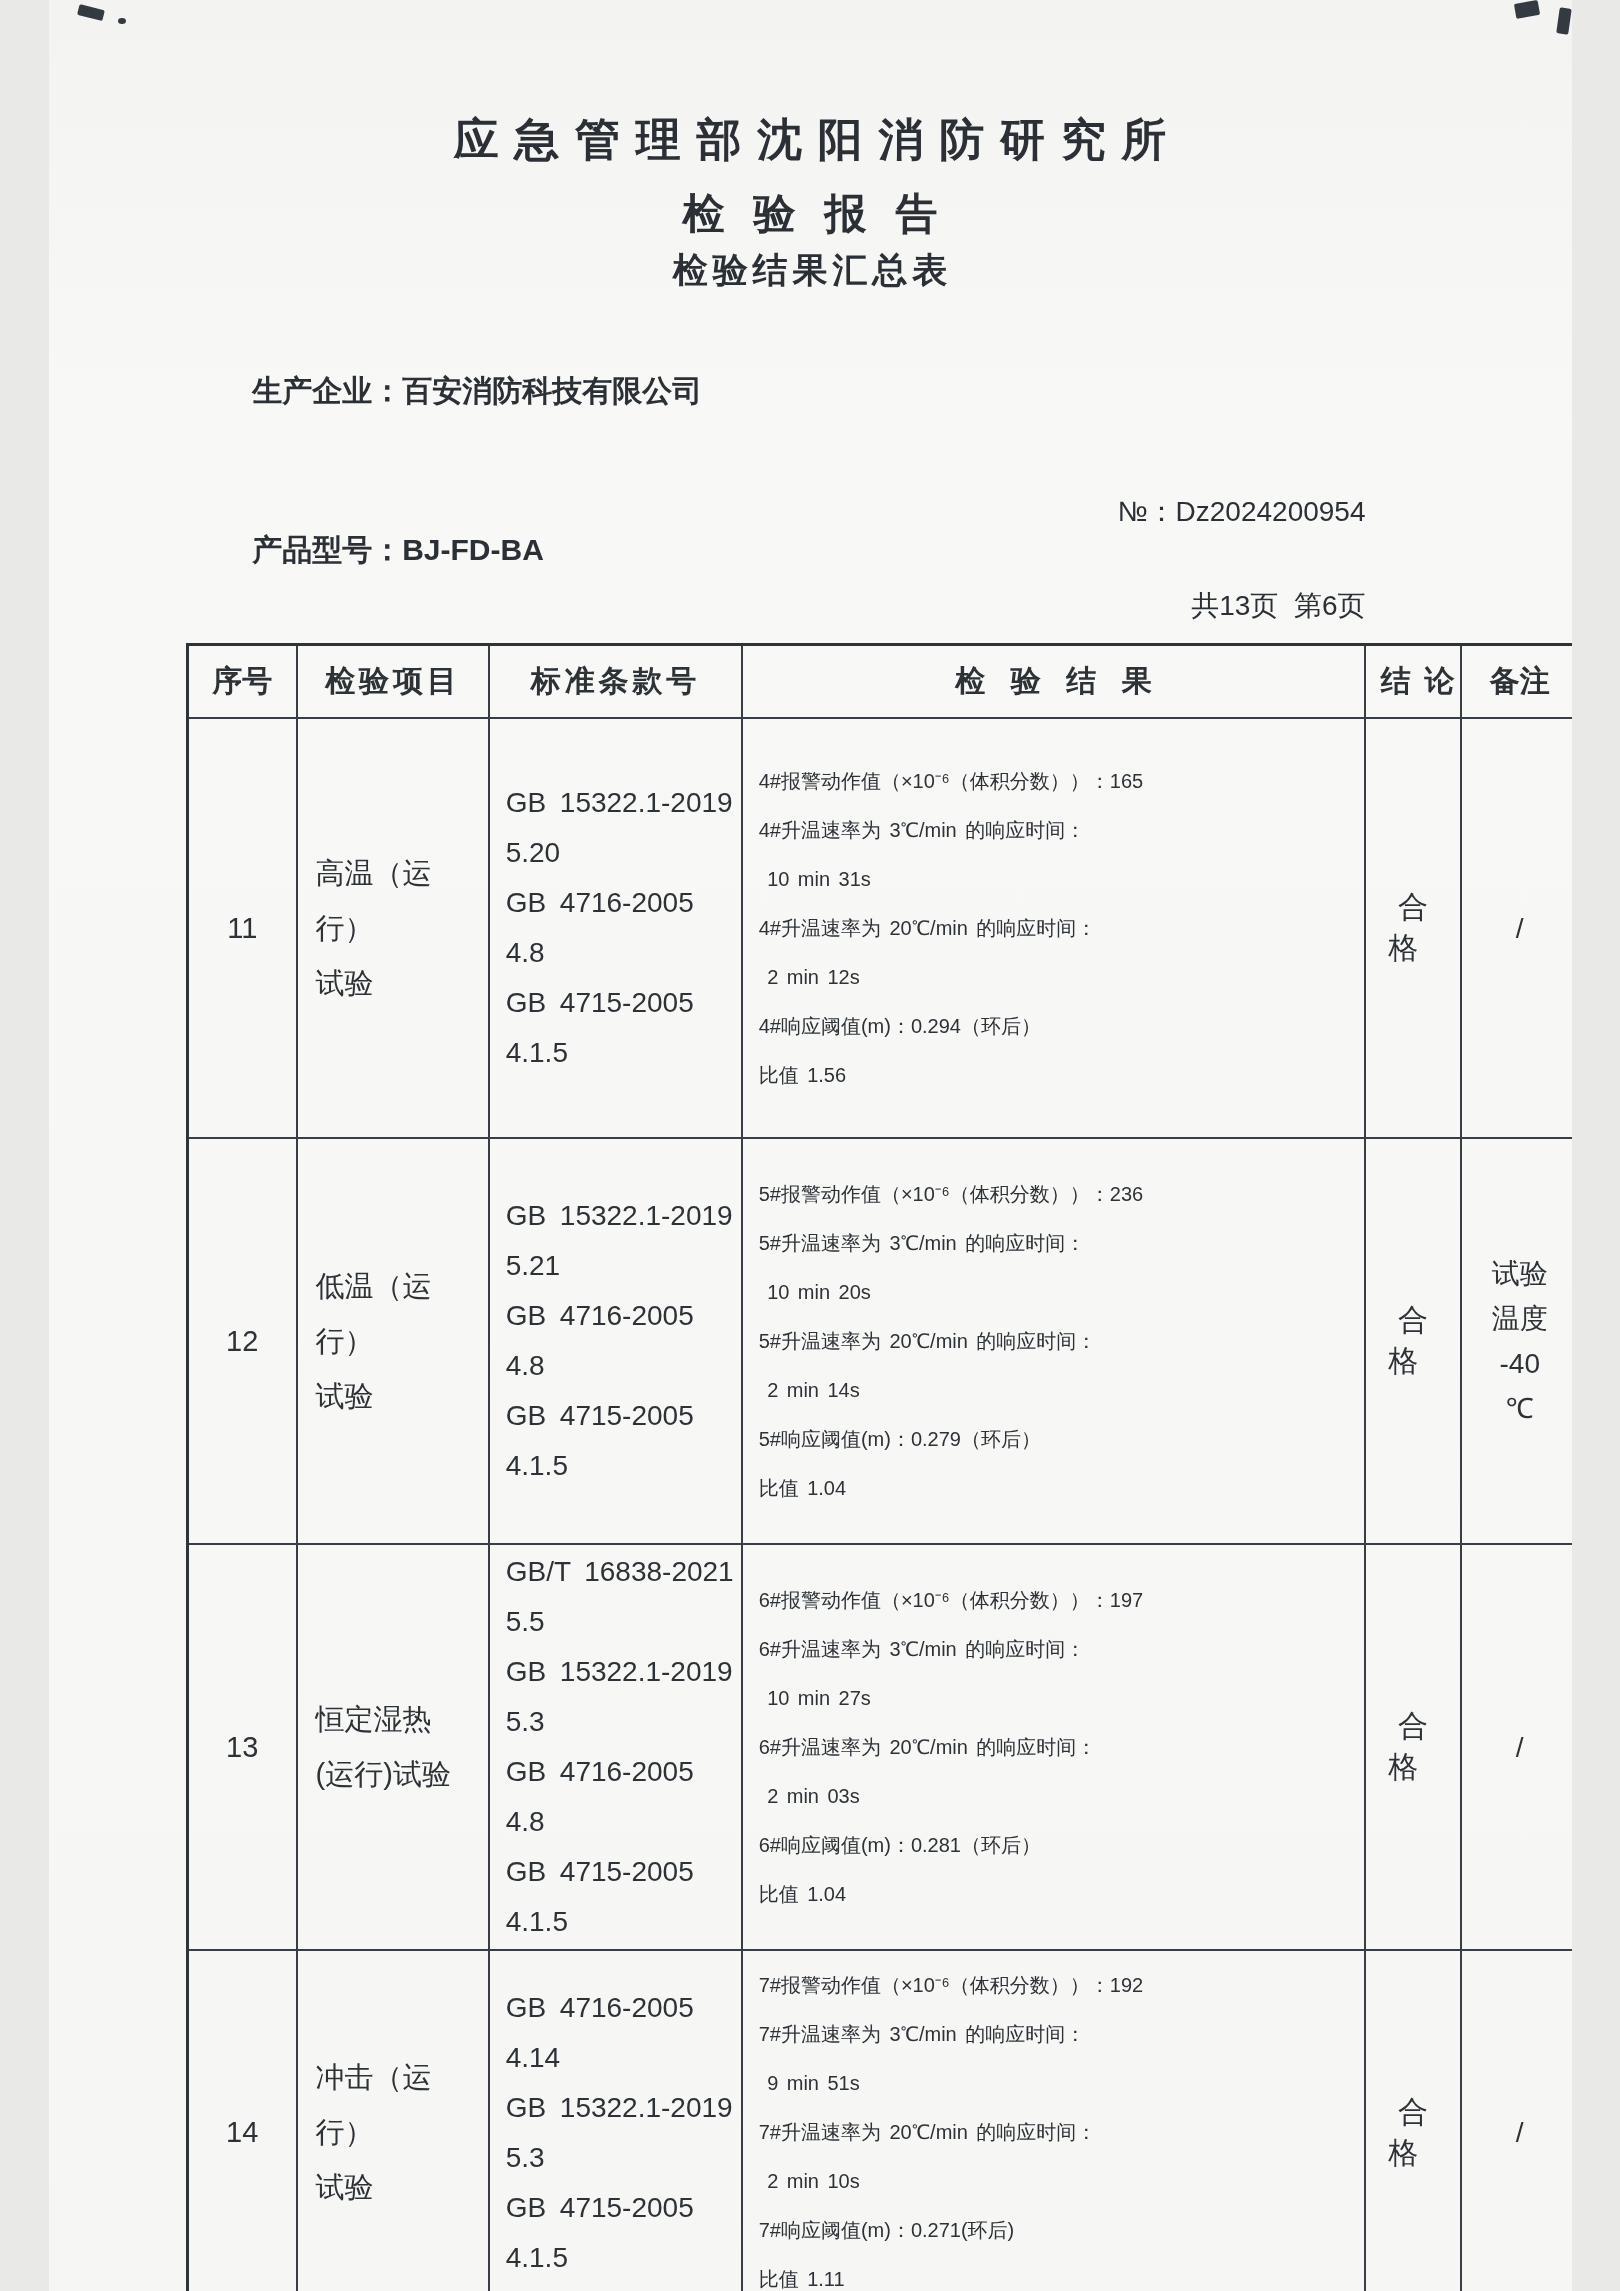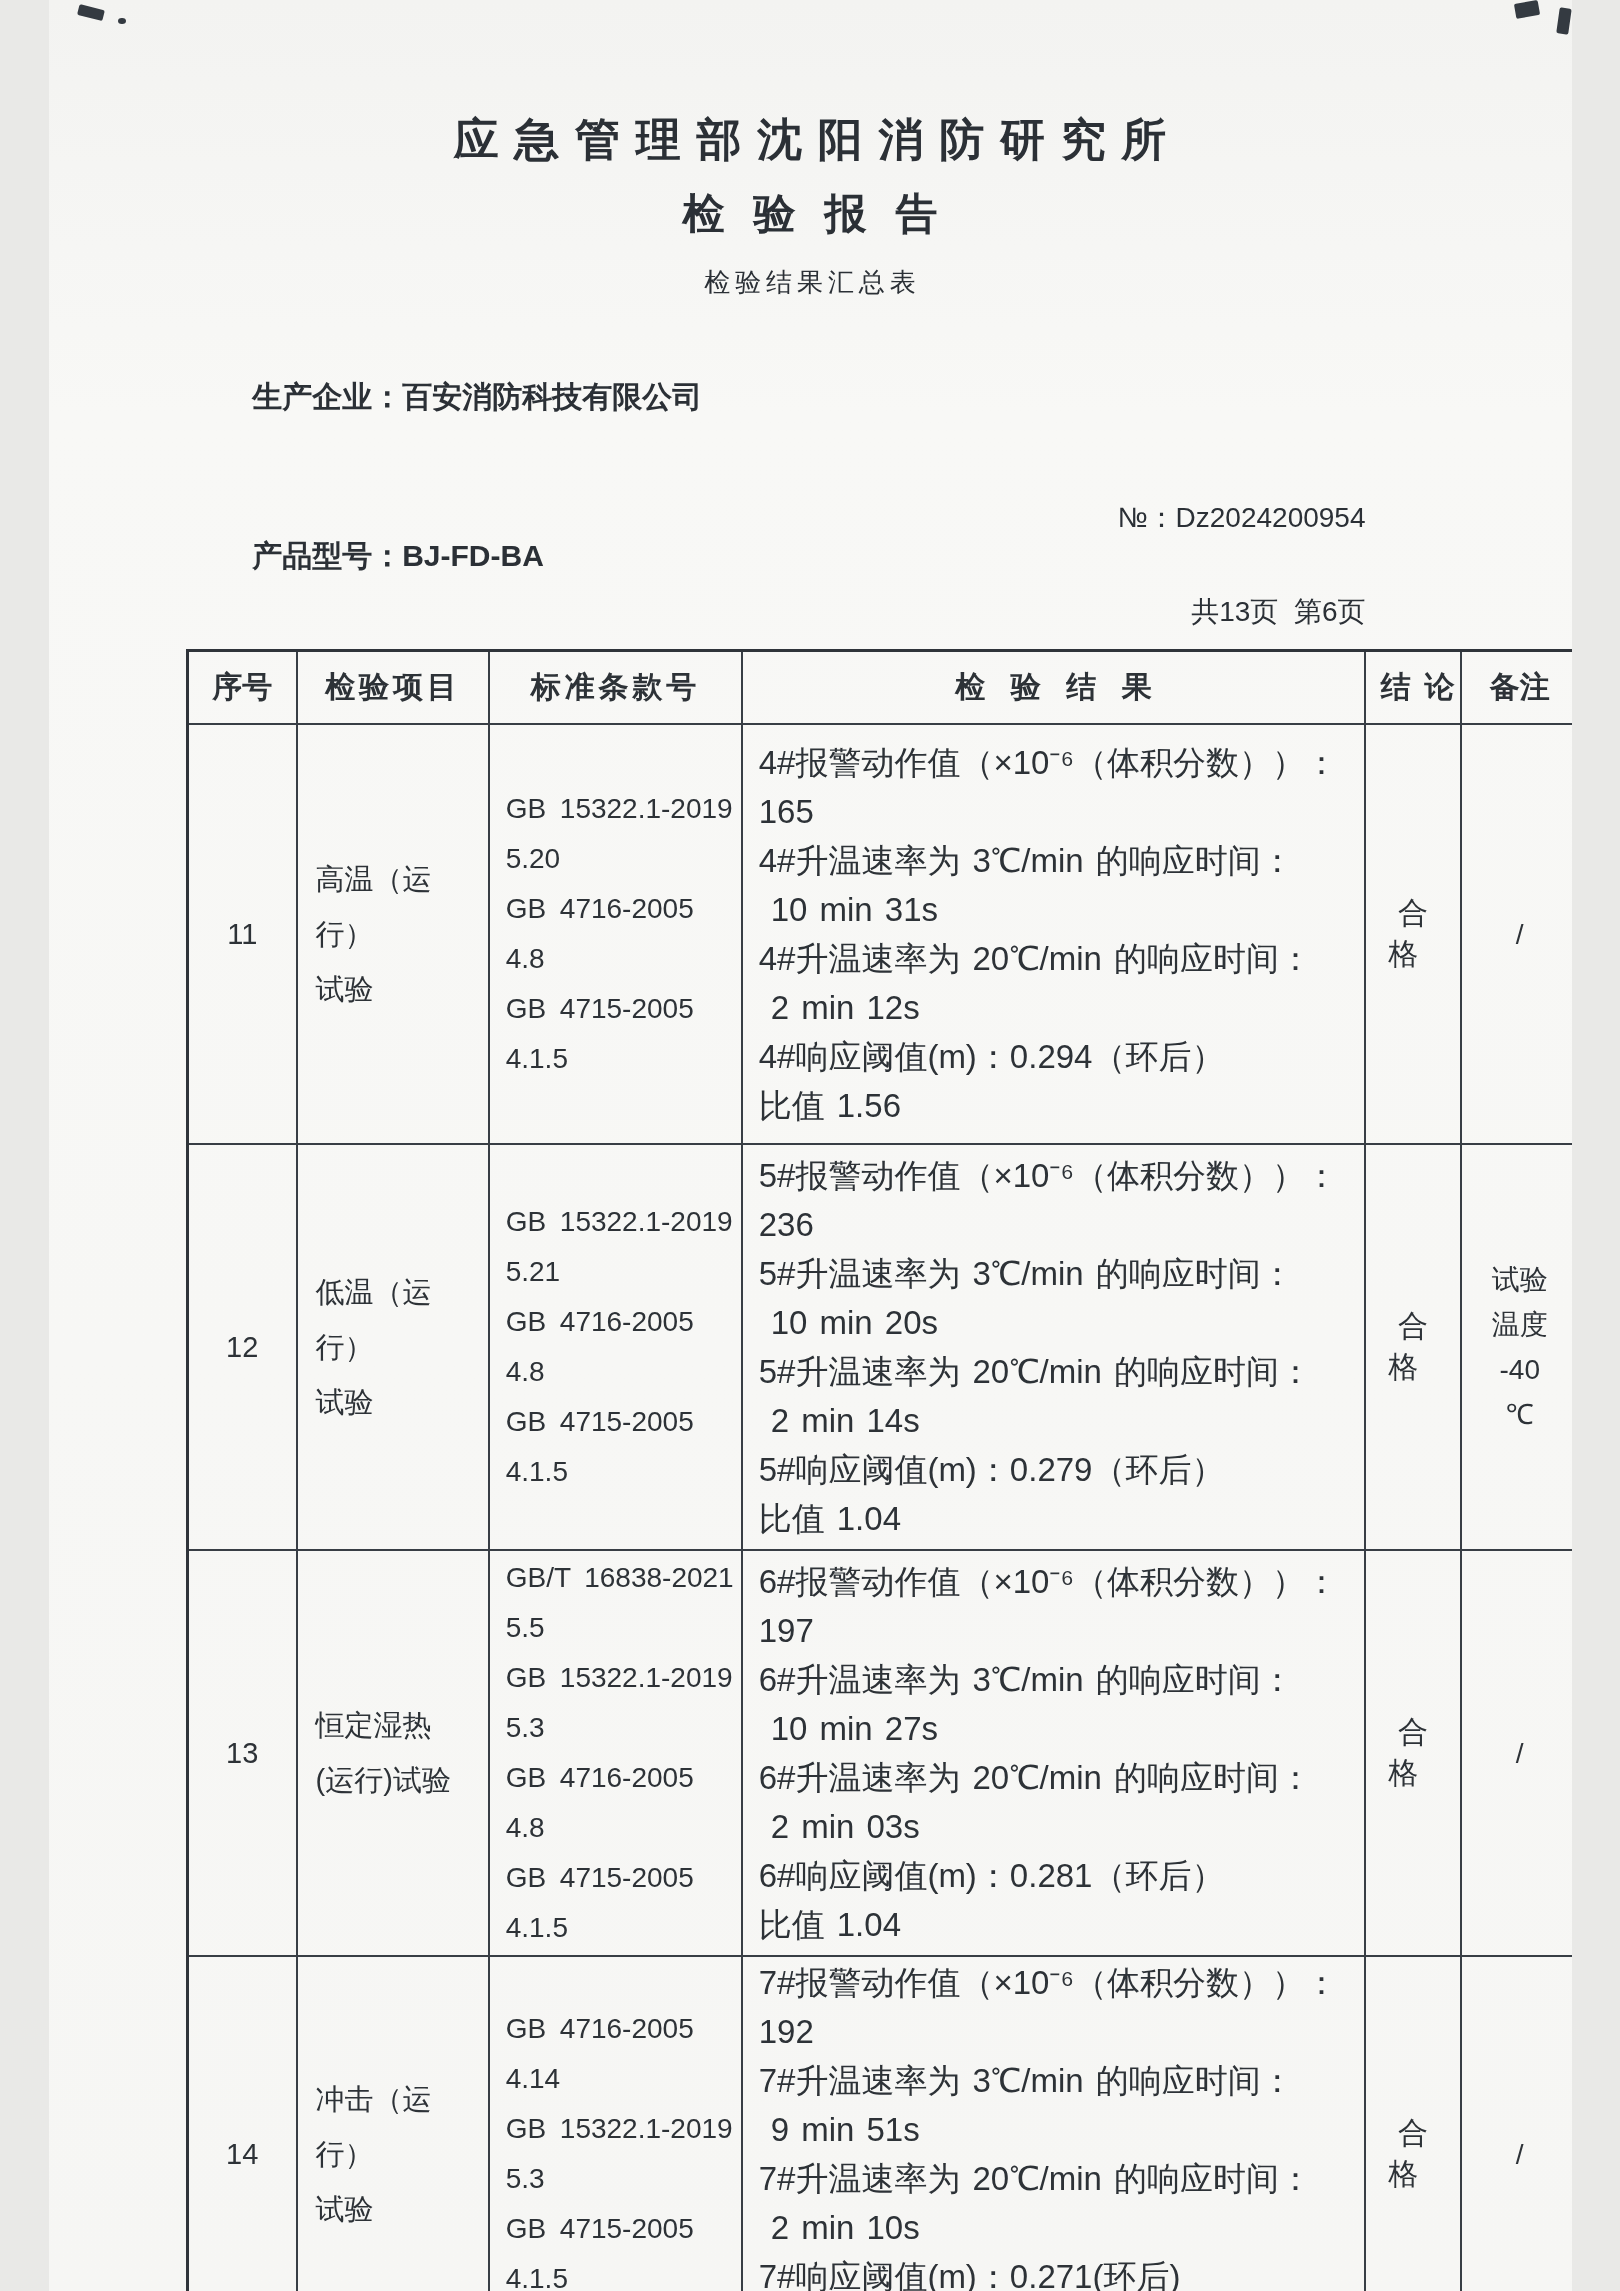--- a/index.html
+++ b/index.html
@@ -24,22 +24,22 @@
   .title {
     font-size: 45px; font-weight: 700; letter-spacing: 15.7px; text-indent: 15.7px;
     color: #2b3036;
   }
   .subtitle {
     margin-top: 15.7px;
     font-size: 42px; font-weight: 700; letter-spacing: 29px; text-indent: 29px;
     color: #2b3036;
   }
   .table-title {
-    margin-top: 23px;
-    font-size: 26px; font-weight: 400; letter-spacing: 4.9px; text-indent: 4.9px;
+    margin-top: 5px;
+    font-size: 35px; font-weight: 700; letter-spacing: 4.9px; text-indent: 4.9px;
     color: #2b3036;
   }
 
   .info-row {
     display: flex; justify-content: space-between; align-items: flex-end;
     margin: 17.6px 0 0 0;
     padding-left: 137px; padding-right: 206px; gap: 16px;
   }
   .info-line { font-size: 30px; font-weight: 700; line-height: 53px; white-space: pre; color: #2b3036; }
   .info-right { text-align: right; }
@@ -64,21 +64,21 @@
   th.h-result { letter-spacing: 25.5px; text-indent: 25.5px; }
   th.h-concl  { letter-spacing: 13.7px; text-indent: 13.7px; }
   th.h-clause { letter-spacing: 3.9px; }
   th.h-item   { letter-spacing: 3.9px; }
 
   td.c-no { text-align: center; font-size: 29px; }
   td.c-item { padding-left: 17.6px; font-size: 29px; }
   td.c-item .line { line-height: 55px; white-space: pre-wrap; }
   td.c-clause { padding-left: 15.7px; font-size: 28px; word-spacing: 5.9px; }
   td.c-clause .line { line-height: 50px; white-space: pre-wrap; }
-  td.c-result { padding-left: 15.7px; padding-right: 15px; font-size: 33px; word-spacing: 2.9px; }
+  td.c-result { padding-left: 15.7px; padding-right: 15px; font-size: 20px; word-spacing: 2.9px; }
   td.c-result .line { line-height: 49px; white-space: pre-wrap; }
   td.c-concl { text-align: center; font-size: 30px; letter-spacing: 19.6px; text-indent: 19.6px; }
   td.c-remark { text-align: center; font-size: 28px; }
   td.c-remark .line { line-height: 45px; white-space: pre-wrap; }
 
   tr.r-11 { height: 420px; }
   tr.r-12 { height: 406px; }
   tr.r-13 { height: 406px; }
   tr.r-14 { height: 365px; }
 </style>

